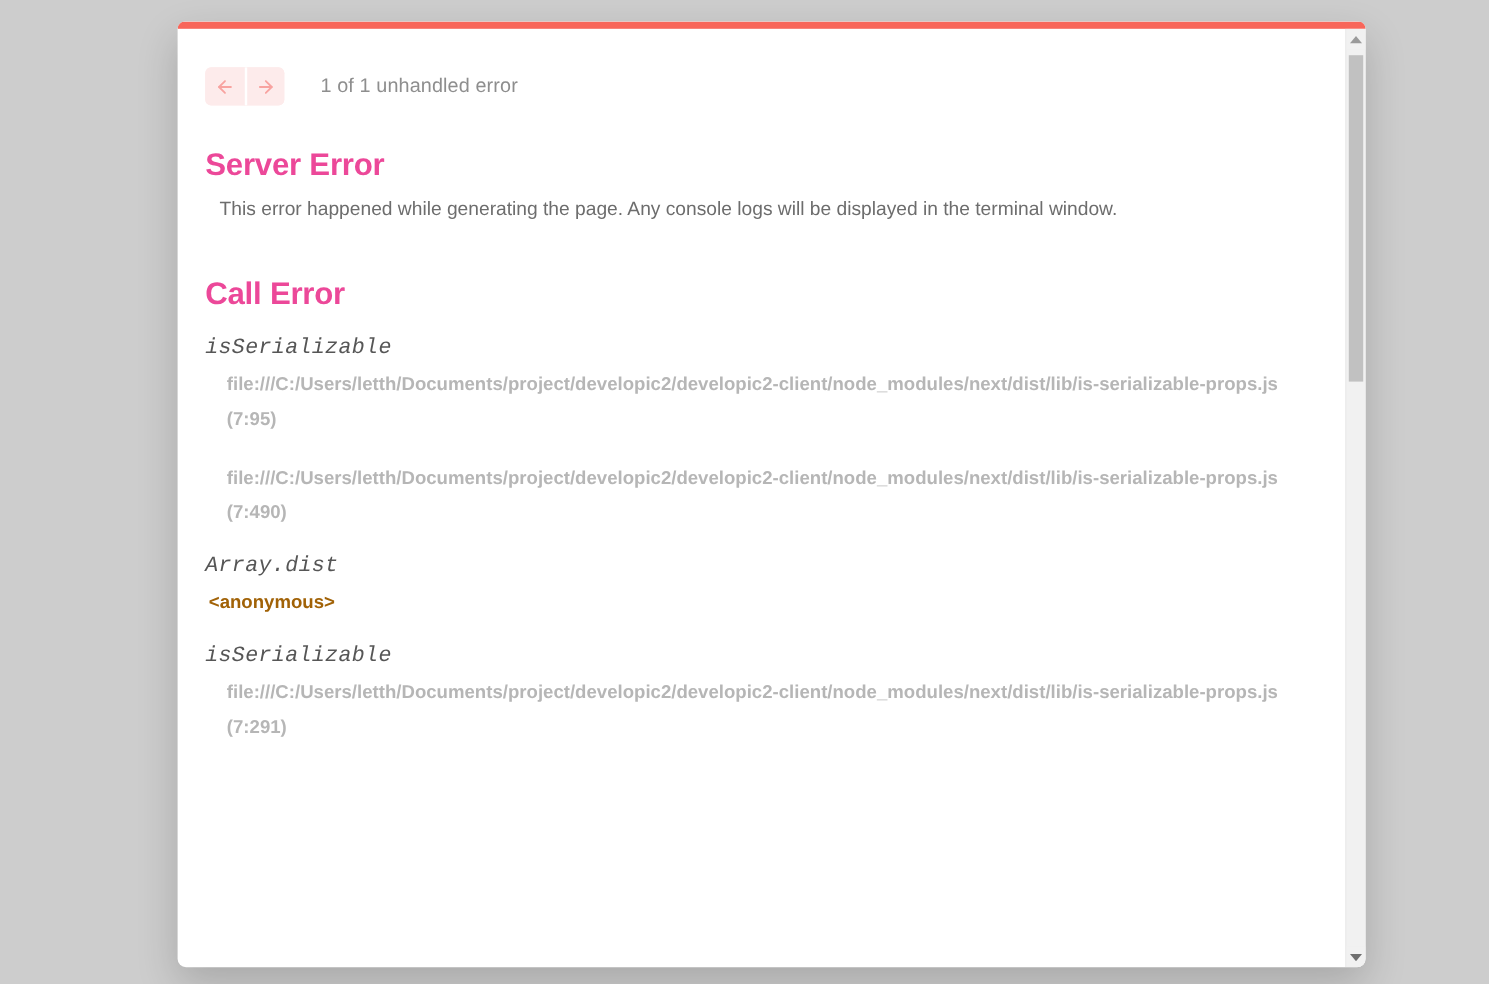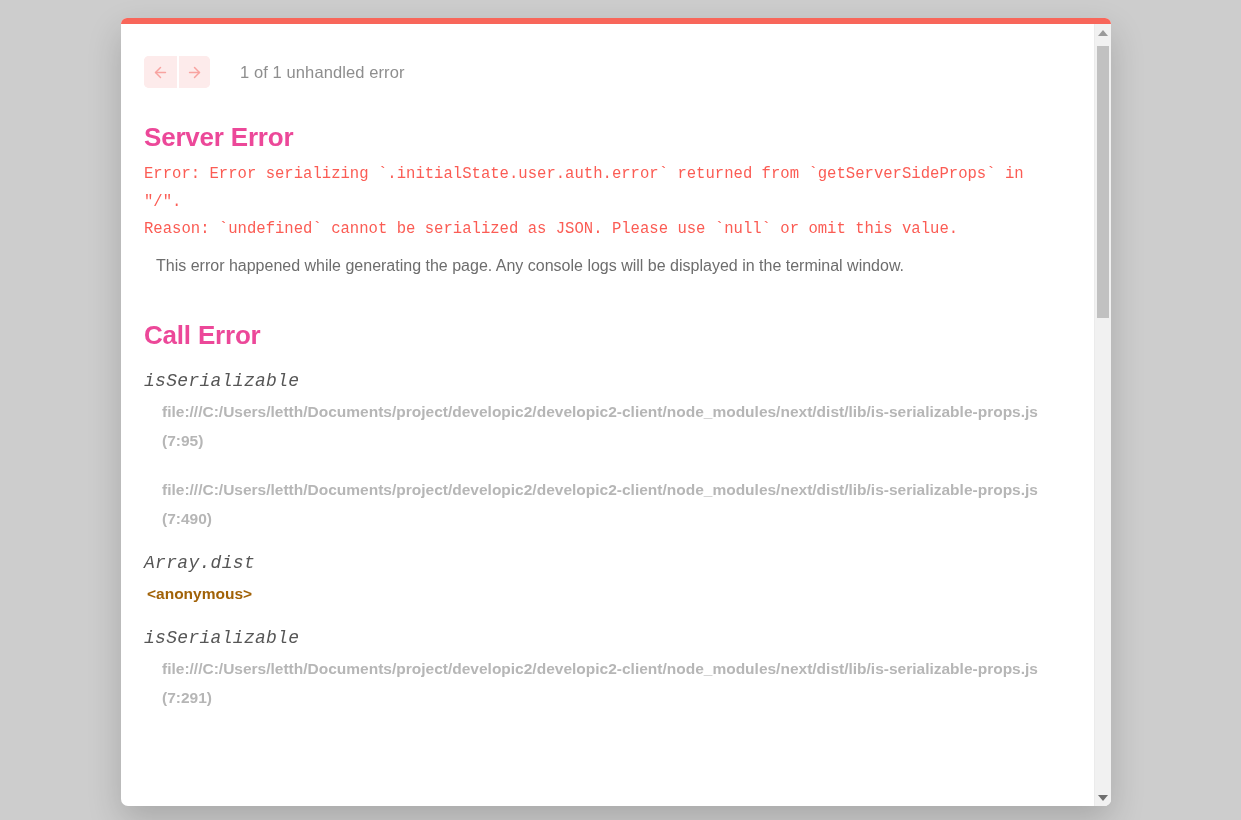--- a/index.html
+++ b/index.html
@@ -17,21 +17,21 @@
 
   
   .overlay {
     position: absolute;
     inset: 0;
     background: #cdcdcd;
   }
 
   .dialog {
     position: absolute;
-    left: 121px;
+    left: 148px;
     top: 18px;
     width: 990px;
     height: 788px;
     background: #ffffff;
     border-radius: 6px 6px 7px 7px;
     box-shadow: 0 14px 34px rgba(0, 0, 0, 0.18);
     overflow: hidden;
     display: flex;
     flex-direction: column;
   }
@@ -226,22 +226,20 @@
                   <polyline points="12 5 19 12 12 19"></polyline>
                 </svg>
               </span>
             </button>
           </div>
           <div class="nav-count">1 of 1 unhandled error</div>
         </div>
 
         <h1 class="section-title">Server Error</h1>
 
-        <p class="error-message">Error: Error serializing `.initialState.user.auth.error` returned from `getServerSideProps` in "/".
-Reason: `undefined` cannot be serialized as JSON. Please use `null` or omit this value.</p>
 
         <p class="error-note">This error happened while generating the page. Any console logs will be displayed in the terminal window.</p>
 
         <h1 class="section-title callstack">Call Error</h1>
 
         <div class="stack-frame">
           <p class="frame-fn">isSerializable</p>
           <p class="frame-loc">file:///C:/Users/letth/Documents/project/developic2/developic2-client/node_modules/next/dist/lib/is-serializable-props.js (7:95)</p>
         </div>
 

